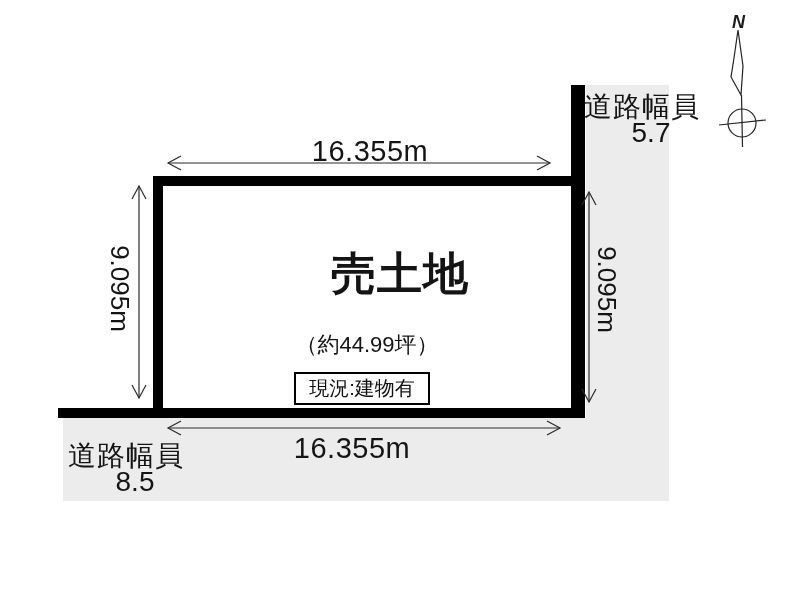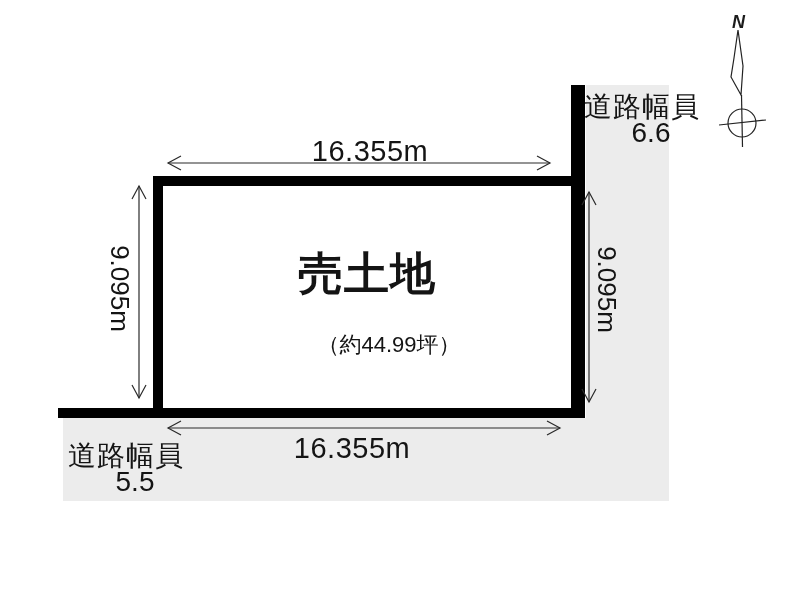--- a/index.html
+++ b/index.html
@@ -12,24 +12,24 @@
   .lbl{position:absolute;white-space:nowrap;color:#141414;}
   .center{text-align:center;}
   .dim{font-size:29px;letter-spacing:0.5px;}
   .dim-vert{transform:rotate(90deg);transform-origin:center center;font-size:26px;}
   .road-name{font-size:28px;letter-spacing:1px;}
   .road-num{font-size:28px;}
   .badge{position:absolute;left:277px;top:202px;width:182px;height:40px;
          border:1.5px solid #1c1c1c;border-radius:50%;font-size:23px;
          display:flex;align-items:center;justify-content:center;background:#fff;}
   .plot-text{position:absolute;left:163px;width:408px;text-align:center;}
-  .title{top:244px;font-size:45px;font-weight:bold;letter-spacing:1px;}
+  .title{top:244px;font-size:45px;font-weight:bold;letter-spacing:1px;margin-left:33px;}
   .area{top:297px;font-size:31px;}
   .area sup{font-size:17px;vertical-align:super;}
-  .tsubo{top:330px;font-size:22px;padding-left:22px;}
+  .tsubo{top:330px;font-size:22px;}
   .status-box{position:absolute;left:294px;top:372px;width:132px;height:29px;
               border:2px solid #000;background:#fff;font-size:20px;
               display:flex;align-items:center;justify-content:center;}
   svg text.north{font-size:18px;font-style:italic;font-weight:bold;fill:#1c1c1c;}
 </style>
 </head>
 <body>
 
 <div class="canvas">
 
@@ -77,20 +77,21 @@
       <line x1="719" y1="125" x2="766" y2="120"></line>
     </g>
   </svg>
 
   <div class="lbl dim center" style="left:270px;top:135px;width:200px;">16.355m</div>
   <div class="lbl dim center" style="left:252px;top:432px;width:200px;">16.355m</div>
   <div class="lbl dim-vert center" style="left:59px;top:273px;width:120px;">9.095m</div>
   <div class="lbl dim-vert center" style="left:546px;top:274px;width:120px;">9.095m</div>
 
   <div class="lbl road-name" style="left:584px;top:88px;">道路幅員</div>
-  <div class="lbl road-num center" style="left:616px;top:117px;width:70px;">6.6</div>
+  <div class="lbl road-num center" style="left:616px;top:117px;width:70px;">5.7</div>
   <div class="lbl road-name" style="left:68px;top:437px;">道路幅員</div>
-  <div class="lbl road-num center" style="left:100px;top:466px;width:70px;">5.5</div>
+  <div class="lbl road-num center" style="left:100px;top:466px;width:70px;">8.5</div>
 
   <div class="lbl plot-text title">売土地</div>
   <div class="lbl plot-text tsubo">（約44.99坪）</div>
+  <div class="status-box">現況:建物有</div>
 
 </div>
 
 </body></html>

